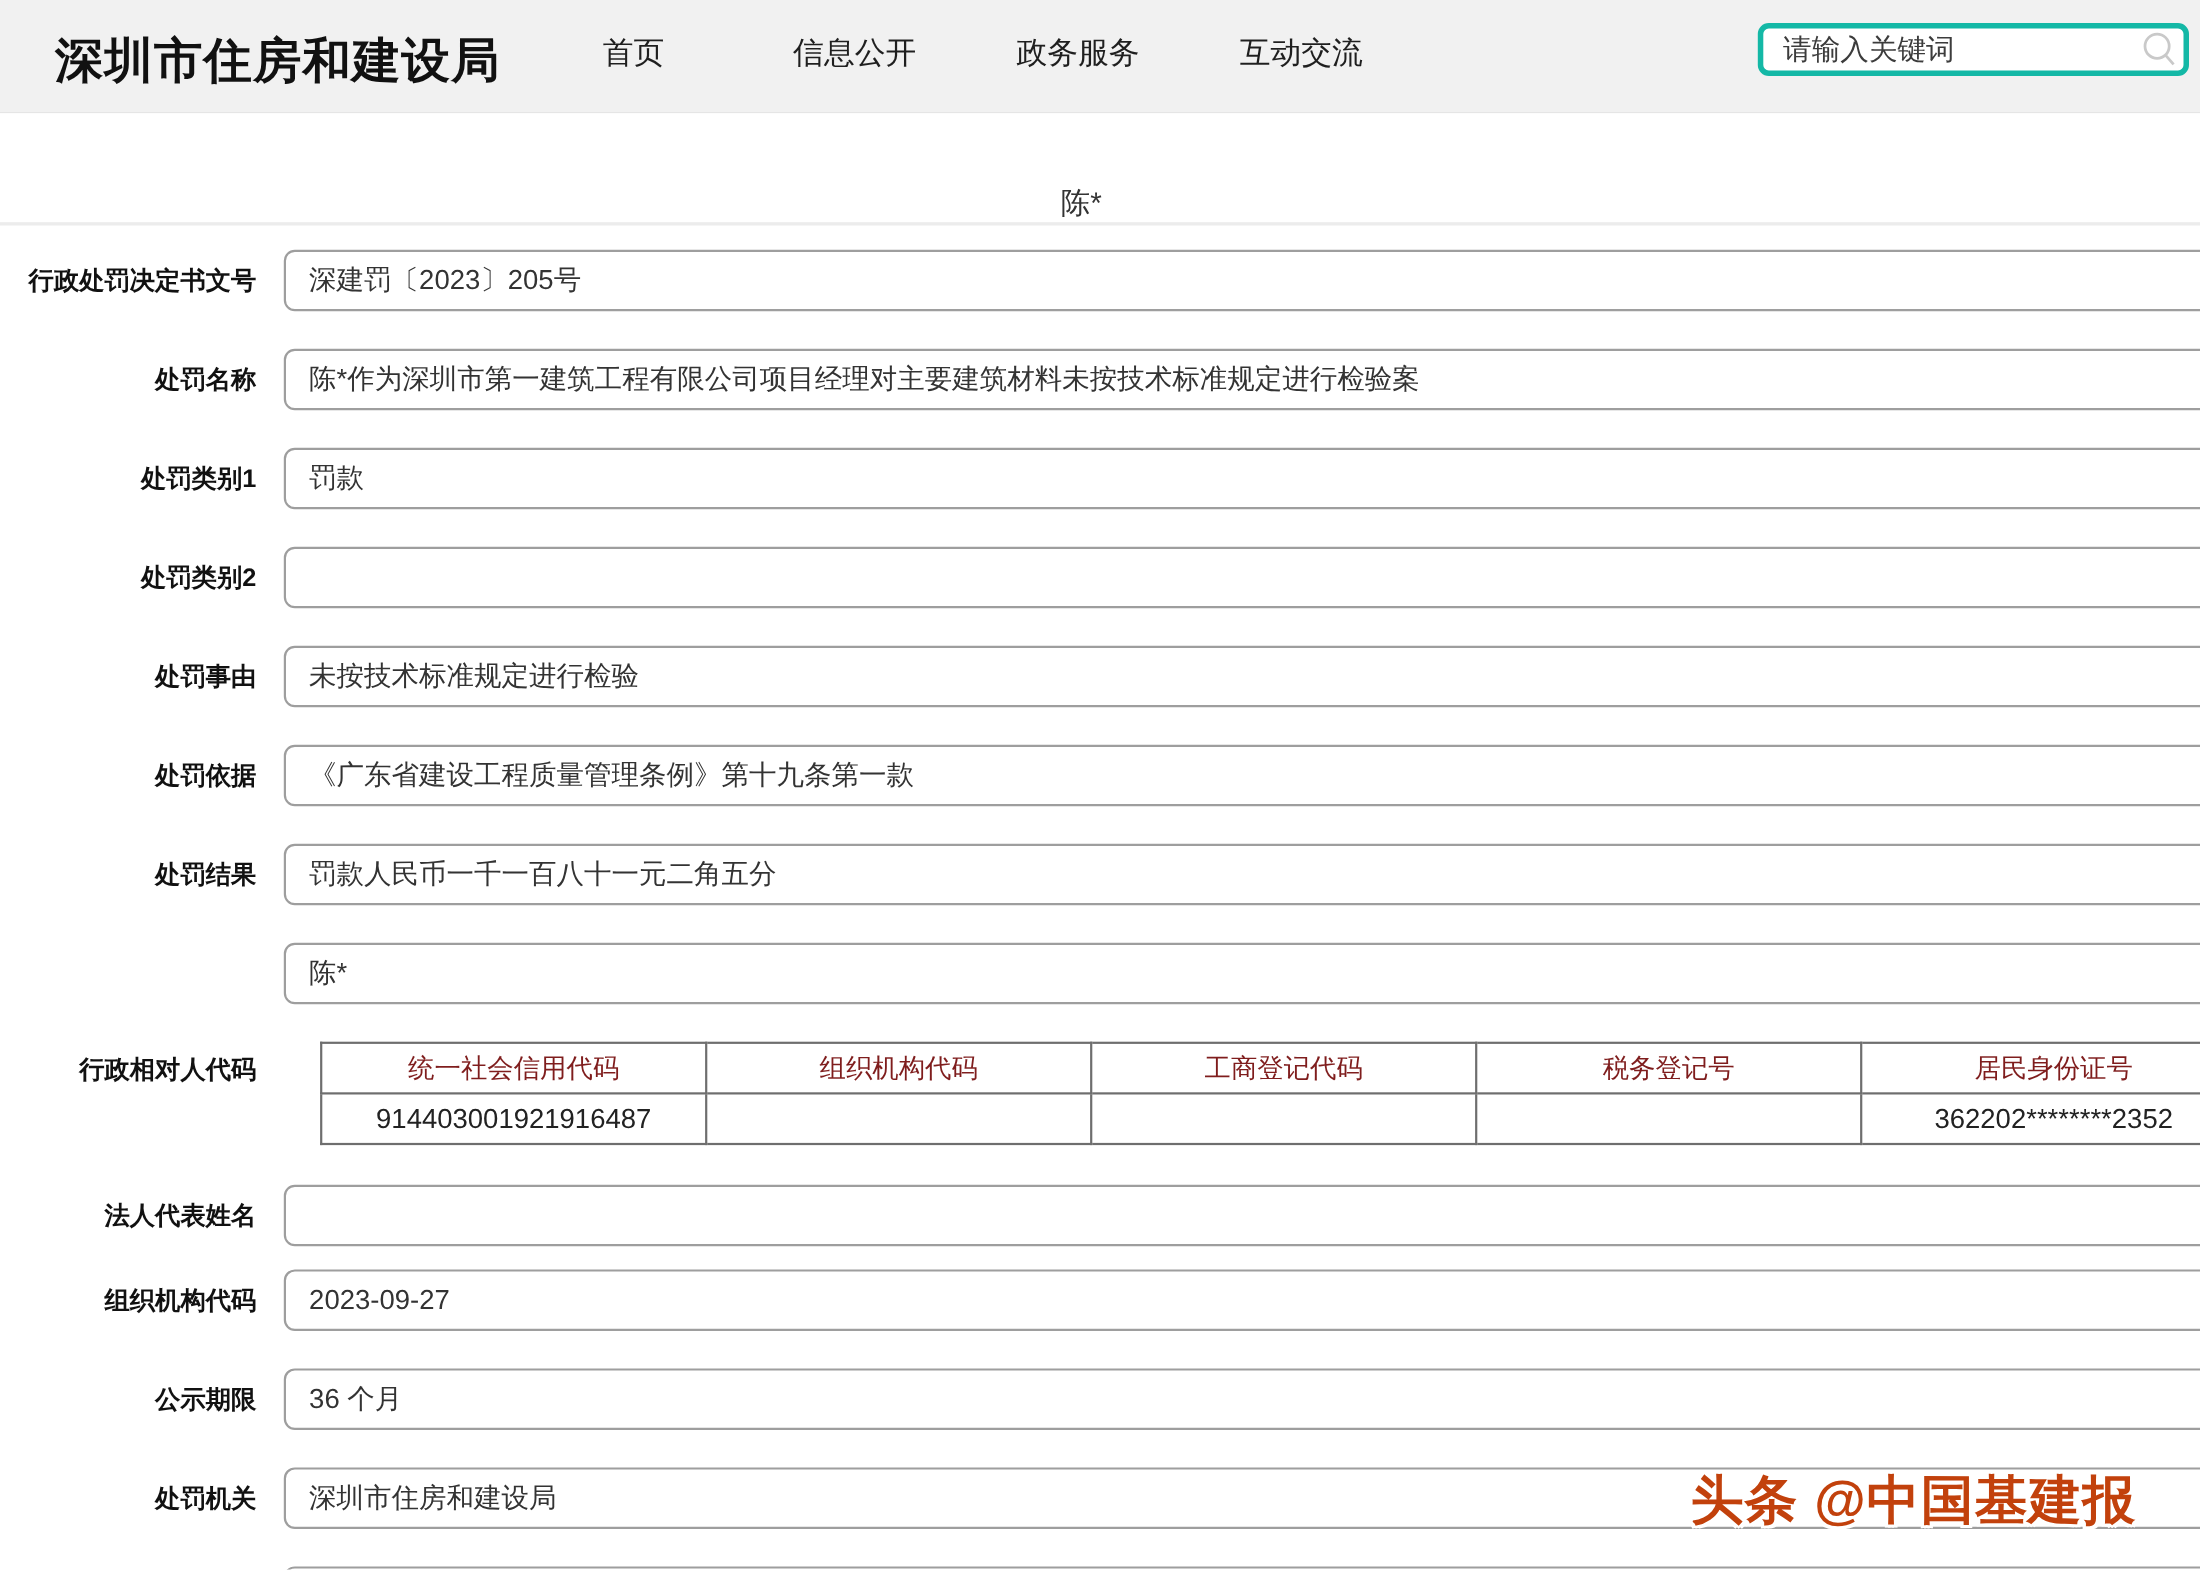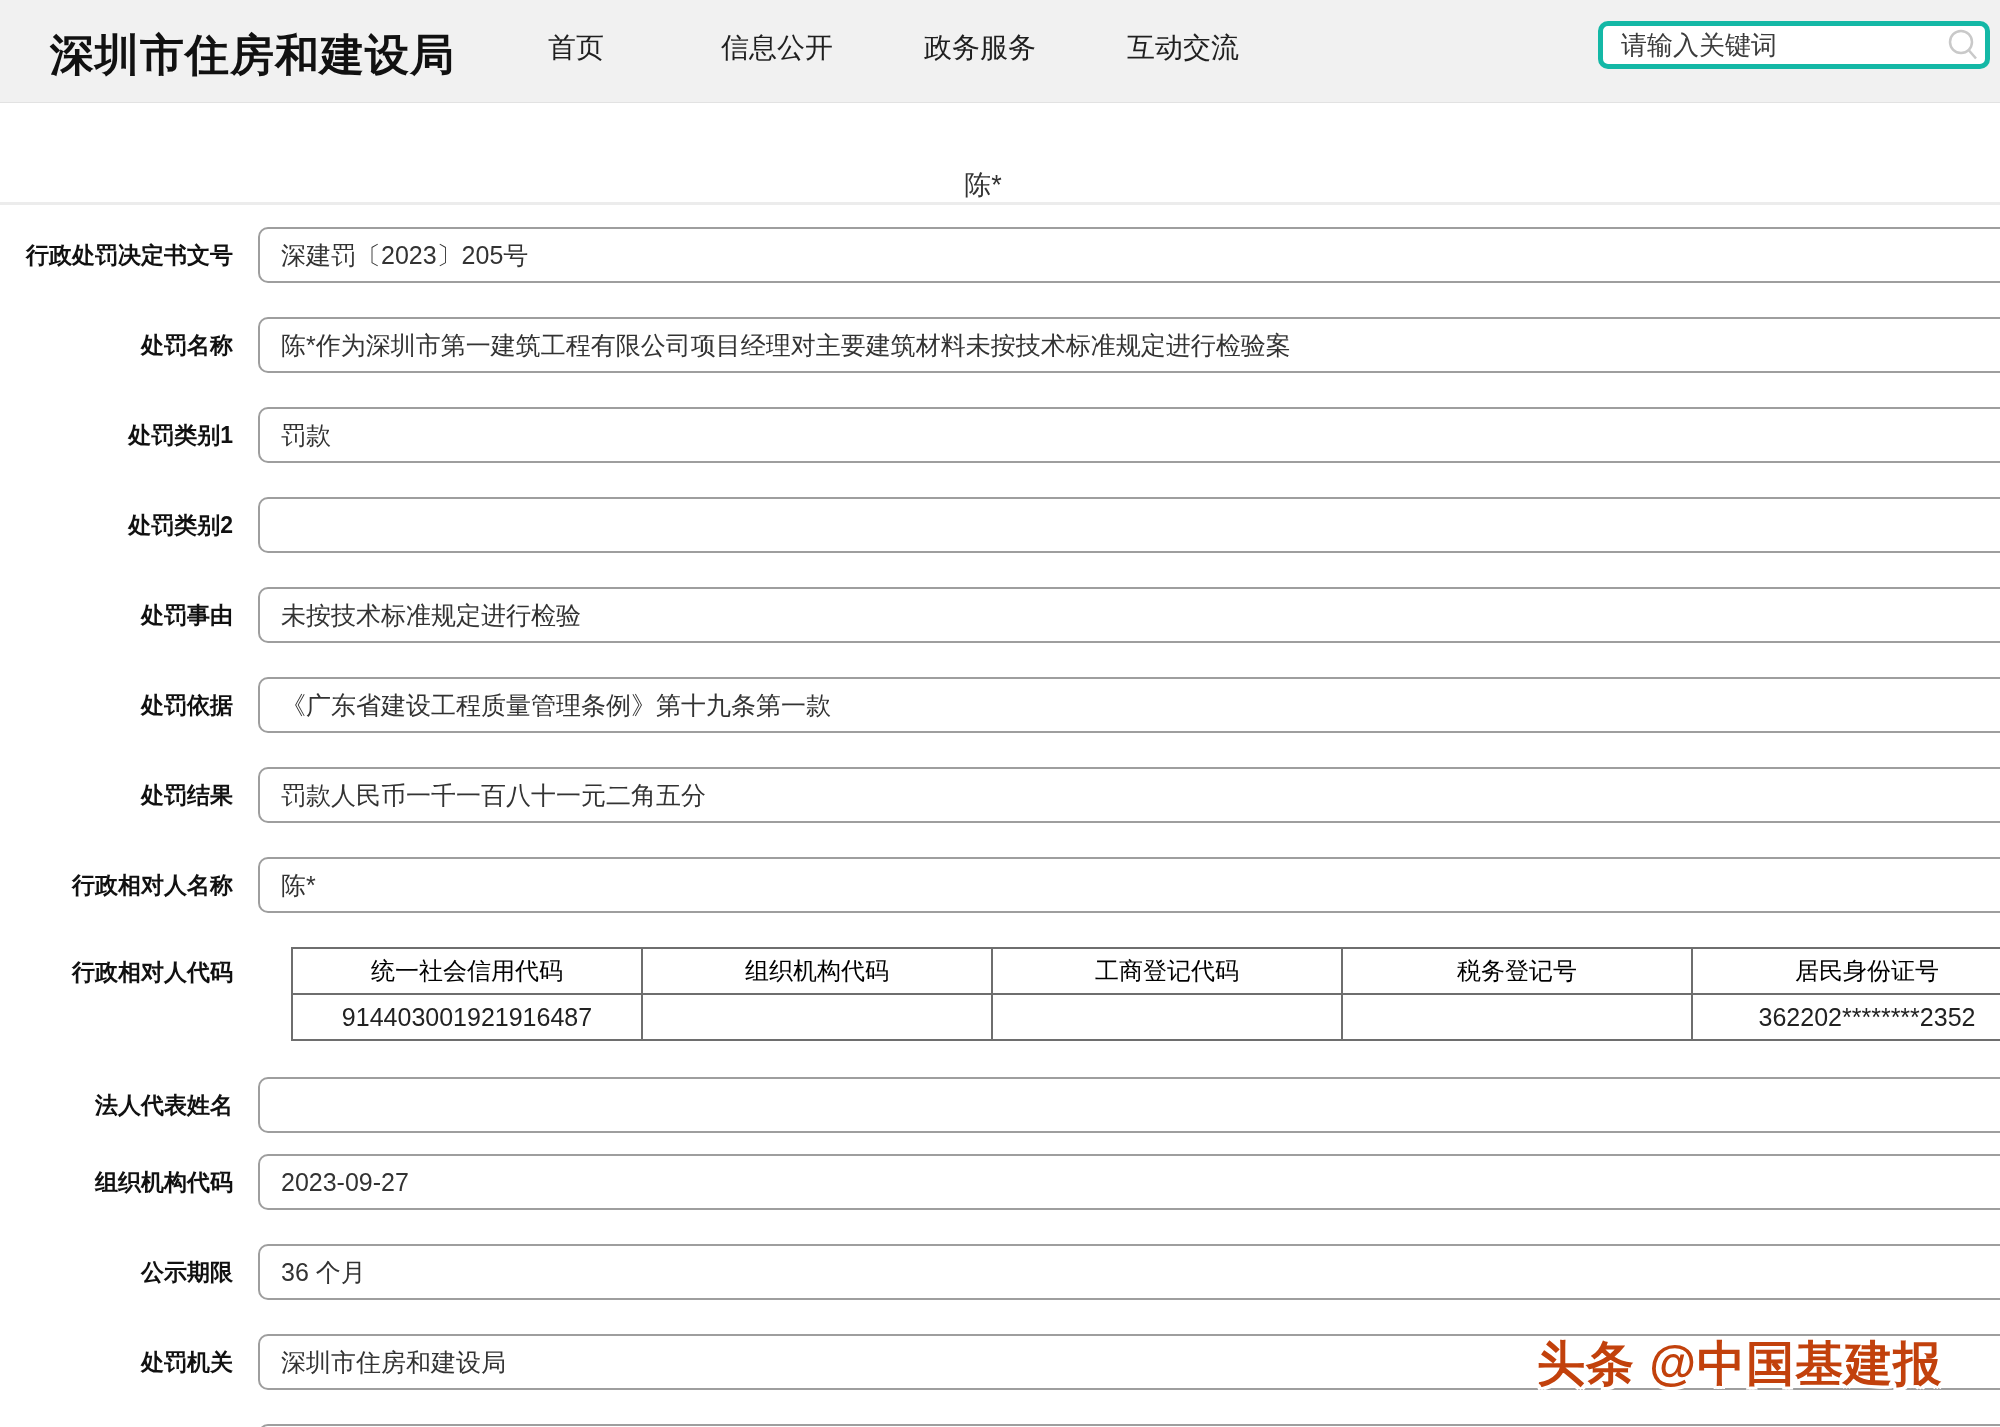--- a/index.html
+++ b/index.html
@@ -79,21 +79,21 @@
   .row-table { position: relative; margin-top: 34px; height: 102px; }
   .row-table .row-label { line-height: 50px; }
   .code-table {
     margin-left: 291px; border-collapse: collapse; table-layout: fixed;
     width: 1750px;
   }
   .code-table th, .code-table td {
     border: 2px solid #6e6e6e; width: 350px; height: 46px;
     text-align: center; padding: 0; white-space: nowrap;
   }
-  .code-table th { font-size: 24px; font-weight: 400; color: #000000; }
+  .code-table th { font-size: 24px; font-weight: 400; color: #7f1d1d; }
   .code-table td { font-size: 25px; color: #222; }
 
   
   .watermark {
     position: absolute; left: 1537px; top: 1332px; z-index: 5;
     font-size: 48px; font-weight: 900; color: #c2410c;
     letter-spacing: 1px; white-space: nowrap;
     text-shadow:
       -3px -3px 0 #fff, 3px -3px 0 #fff, -3px 3px 0 #fff, 3px 3px 0 #fff,
       0 -3px 0 #fff, 0 3px 0 #fff, -3px 0 0 #fff, 3px 0 0 #fff;
@@ -158,21 +158,20 @@
       <div class="row-label">处罚依据</div>
       <div class="row-box">《广东省建设工程质量管理条例》第十九条第一款</div>
     </div>
 
     <div class="row">
       <div class="row-label">处罚结果</div>
       <div class="row-box">罚款人民币一千一百八十一元二角五分</div>
     </div>
 
     <div class="row">
-      <div class="row-label">行政相对人名称</div>
       <div class="row-box">陈*</div>
     </div>
 
     <div class="row-table">
       <div class="row-label">行政相对人代码</div>
       <table class="code-table">
         <tbody>
           <tr>
             <th>统一社会信用代码</th>
             <th>组织机构代码</th>

